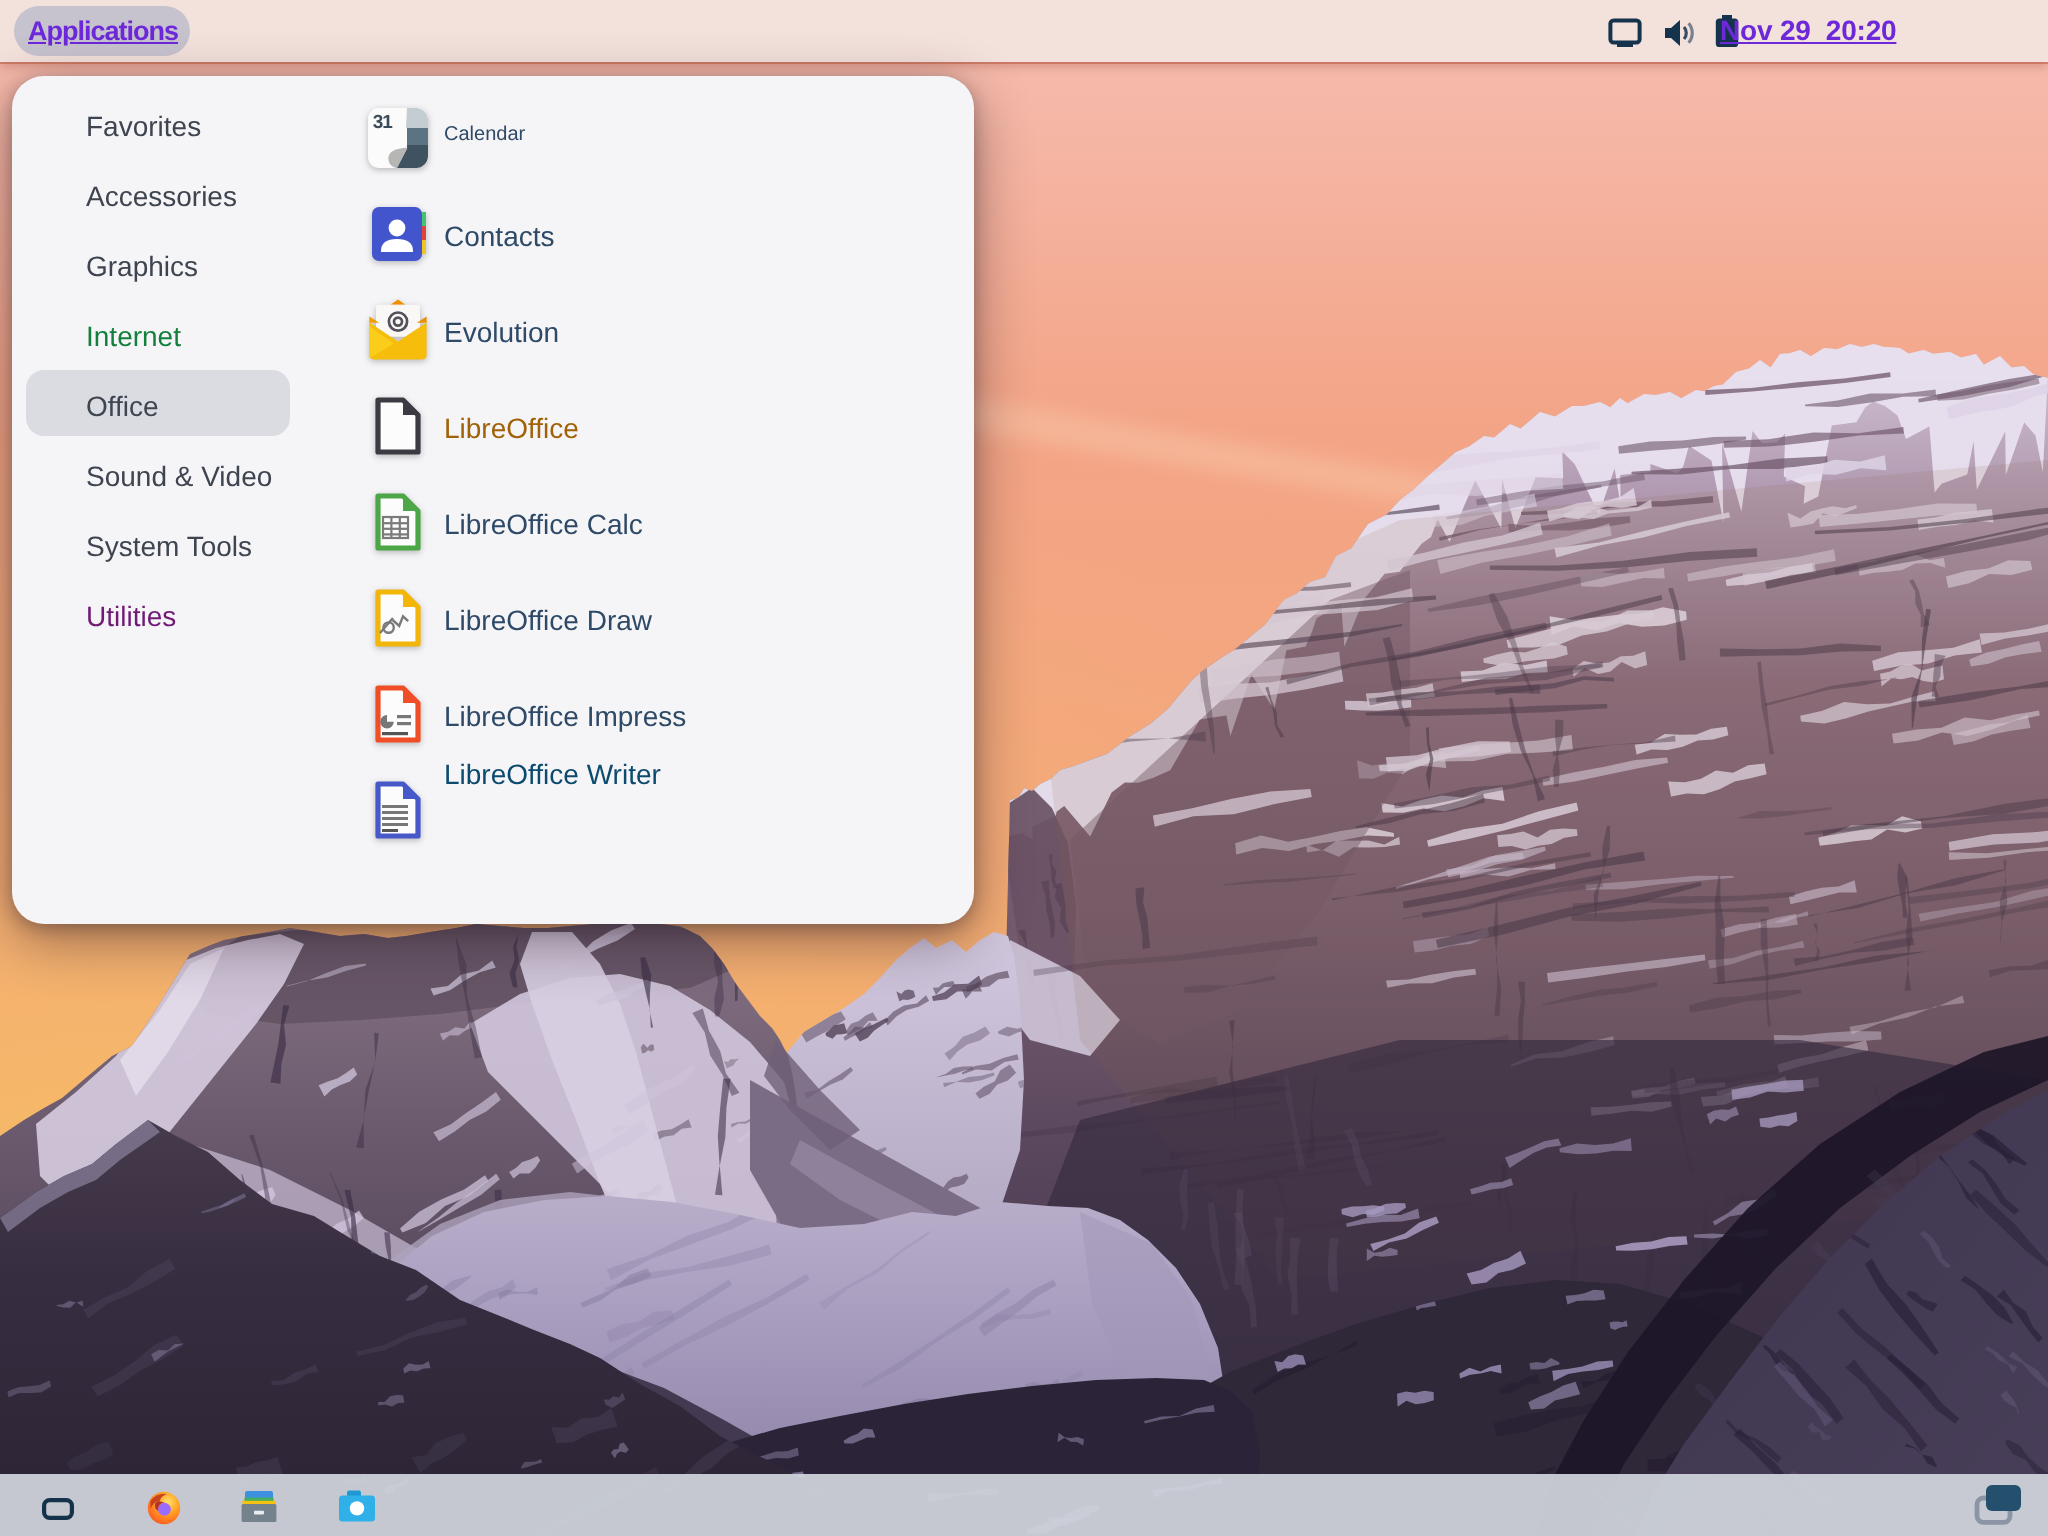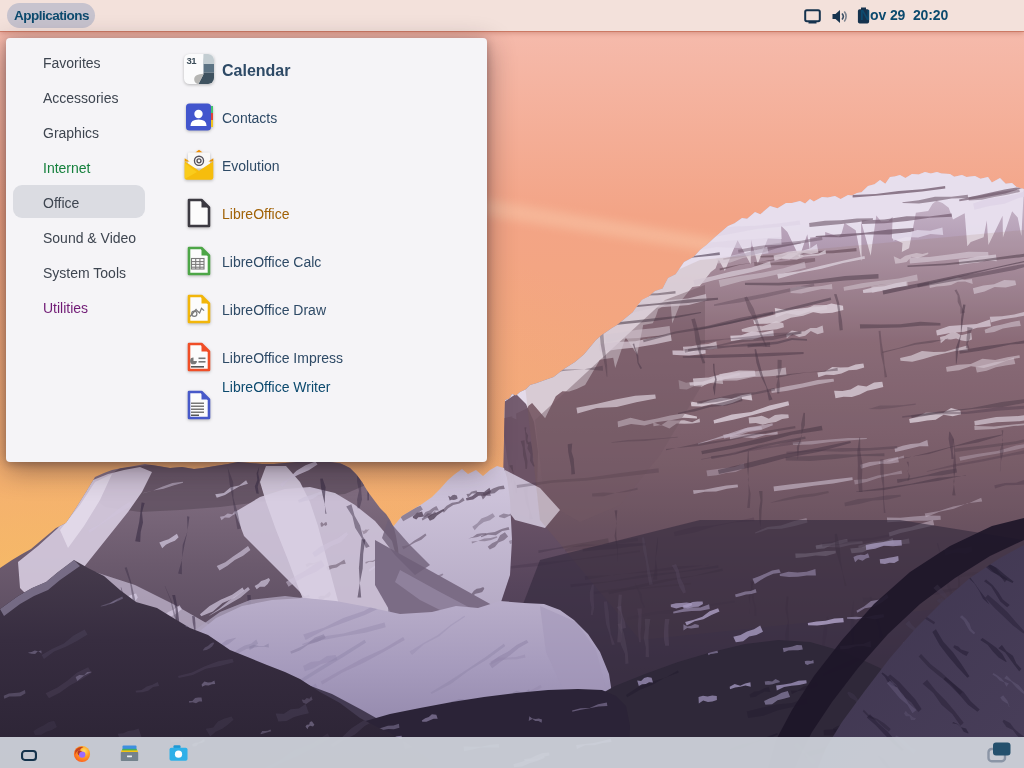--- a/index.html
+++ b/index.html
@@ -1,22 +1,22 @@
 <!DOCTYPE html>
 <html><head><meta charset="utf-8">
 <style>
 * { margin:0; padding:0; box-sizing:border-box; }
 html,body { width:1024px; height:768px; overflow:hidden; font-family:"Liberation Sans",sans-serif; }
 #stage { position:relative; width:1024px; height:768px; background:#f3a87a; }
 #bg { position:absolute; left:0; top:0; }
 #topbar { position:absolute; left:0; top:0; width:1024px; height:31px; background:#f3e1db;
   box-shadow:0 1px 0 rgba(190,95,70,0.55), 0 2px 5px rgba(150,60,50,0.35); }
-.tbtext { position:absolute; font-size:13.5px; font-weight:bold; color:#0c4a6e; letter-spacing:-0.5px; }
+.tbtext { position:absolute; font-size:13.5px; font-weight:bold; color:#6d28d9; letter-spacing:-0.5px;text-decoration:underline; }
 #appspill { position:absolute; left:7px; top:3px; width:88px; height:25px; border-radius:13px; background:#c7c3ce; }
-#menu { position:absolute; left:6px; top:38px; width:481px; height:424px; border-radius:4px;
+#menu { position:absolute; left:6px; top:38px; width:481px; height:424px; border-radius:16px;
   background:#f5f4f7; box-shadow:0 8px 28px rgba(40,25,35,0.45), 0 2px 8px rgba(40,25,35,0.3); }
 #officepill { position:absolute; left:7px; top:147px; width:132px; height:33px; border-radius:9px; background:#dbdce2; }
 #taskbar { position:absolute; left:0; top:737px; width:1024px; height:31px; background:rgba(209,213,221,0.93); }
 .tbi { position:absolute; }
 </style></head>
 <body>
 <div id="stage">
 <div id="bg"><svg width="1024" height="768" viewBox="0 0 1024 768" shape-rendering="auto">
 <defs>
 <linearGradient id="sky" x1="0" y1="0" x2="0" y2="1">
@@ -631,21 +631,21 @@
       <div style="position:absolute;left:37px;top:261.5px;font-size:14px;color:#701a75;">Utilities</div>
   <div style="position:absolute;left:177px;top:15px;width:32px;height:32px;filter:drop-shadow(0 1.5px 1.5px rgba(0,0,0,0.25));"><svg width="32" height="32" viewBox="0 0 32 32">
 <rect x="1" y="1" width="30" height="30" rx="5.5" fill="#fbfbfc"></rect>
 <path d="M20.5 1 h4.5 a6 6 0 0 1 6 6 v4 h-11 z" fill="#c3cdd2"></path>
 <rect x="20.5" y="11" width="10.5" height="8.5" fill="#5c7384"></rect>
 <path d="M20.5 19.5 h10.5 v5.5 a6 6 0 0 1 -6 6 h-4.5 z" fill="#3f5260"></path>
 <polygon points="20.8,20.8 25.5,31 15.3,31" fill="#3f5260"></polygon>
 <path d="M20.8 20.8 C14.5 21.3 11.2 22.8 11.2 26.2 C11.2 28.9 13.2 31 16.2 31 L15.6 31 Z" fill="#b6b6b4"></path>
 <text x="3.4" y="11.2" font-family="Liberation Sans,sans-serif" font-size="9.5" font-weight="bold" letter-spacing="-0.5" fill="#3b4c58">31</text>
 </svg></div>
-      <div style="position:absolute;left:216px;top:23.5px;font-size:16px;color:#2e4a66;font-weight:bold;">Calendar</div>
+      <div style="position:absolute;left:216px;top:23.5px;font-size:10px;color:#2e4a66;">Calendar</div>
       <div style="position:absolute;left:177px;top:63px;width:32px;height:32px;filter:drop-shadow(0 1.5px 1.5px rgba(0,0,0,0.25));"><svg width="32" height="32" viewBox="0 0 32 32">
 <rect x="26.5" y="5" width="3.5" height="7" fill="#43c26f"></rect>
 <rect x="26.5" y="12" width="3.5" height="7" fill="#e0443a"></rect>
 <rect x="26.5" y="19" width="3.5" height="7" fill="#f0c421"></rect>
 <rect x="3" y="2.5" width="25" height="27" rx="3.5" fill="#4255cd"></rect>
 <circle cx="15.5" cy="13" r="4.2" fill="#ffffff"></circle>
 <path d="M7.5 24.5 q0 -6 8 -6 q8 0 8 6 l0 .5 -16 0 z" fill="#ffffff"></path>
 </svg></div>
       <div style="position:absolute;left:216px;top:71.5px;font-size:14px;color:#2e4a66;">Contacts</div>
       <div style="position:absolute;left:177px;top:111px;width:32px;height:32px;filter:drop-shadow(0 1.5px 1.5px rgba(0,0,0,0.25));"><svg width="32" height="32" viewBox="0 0 32 32">

